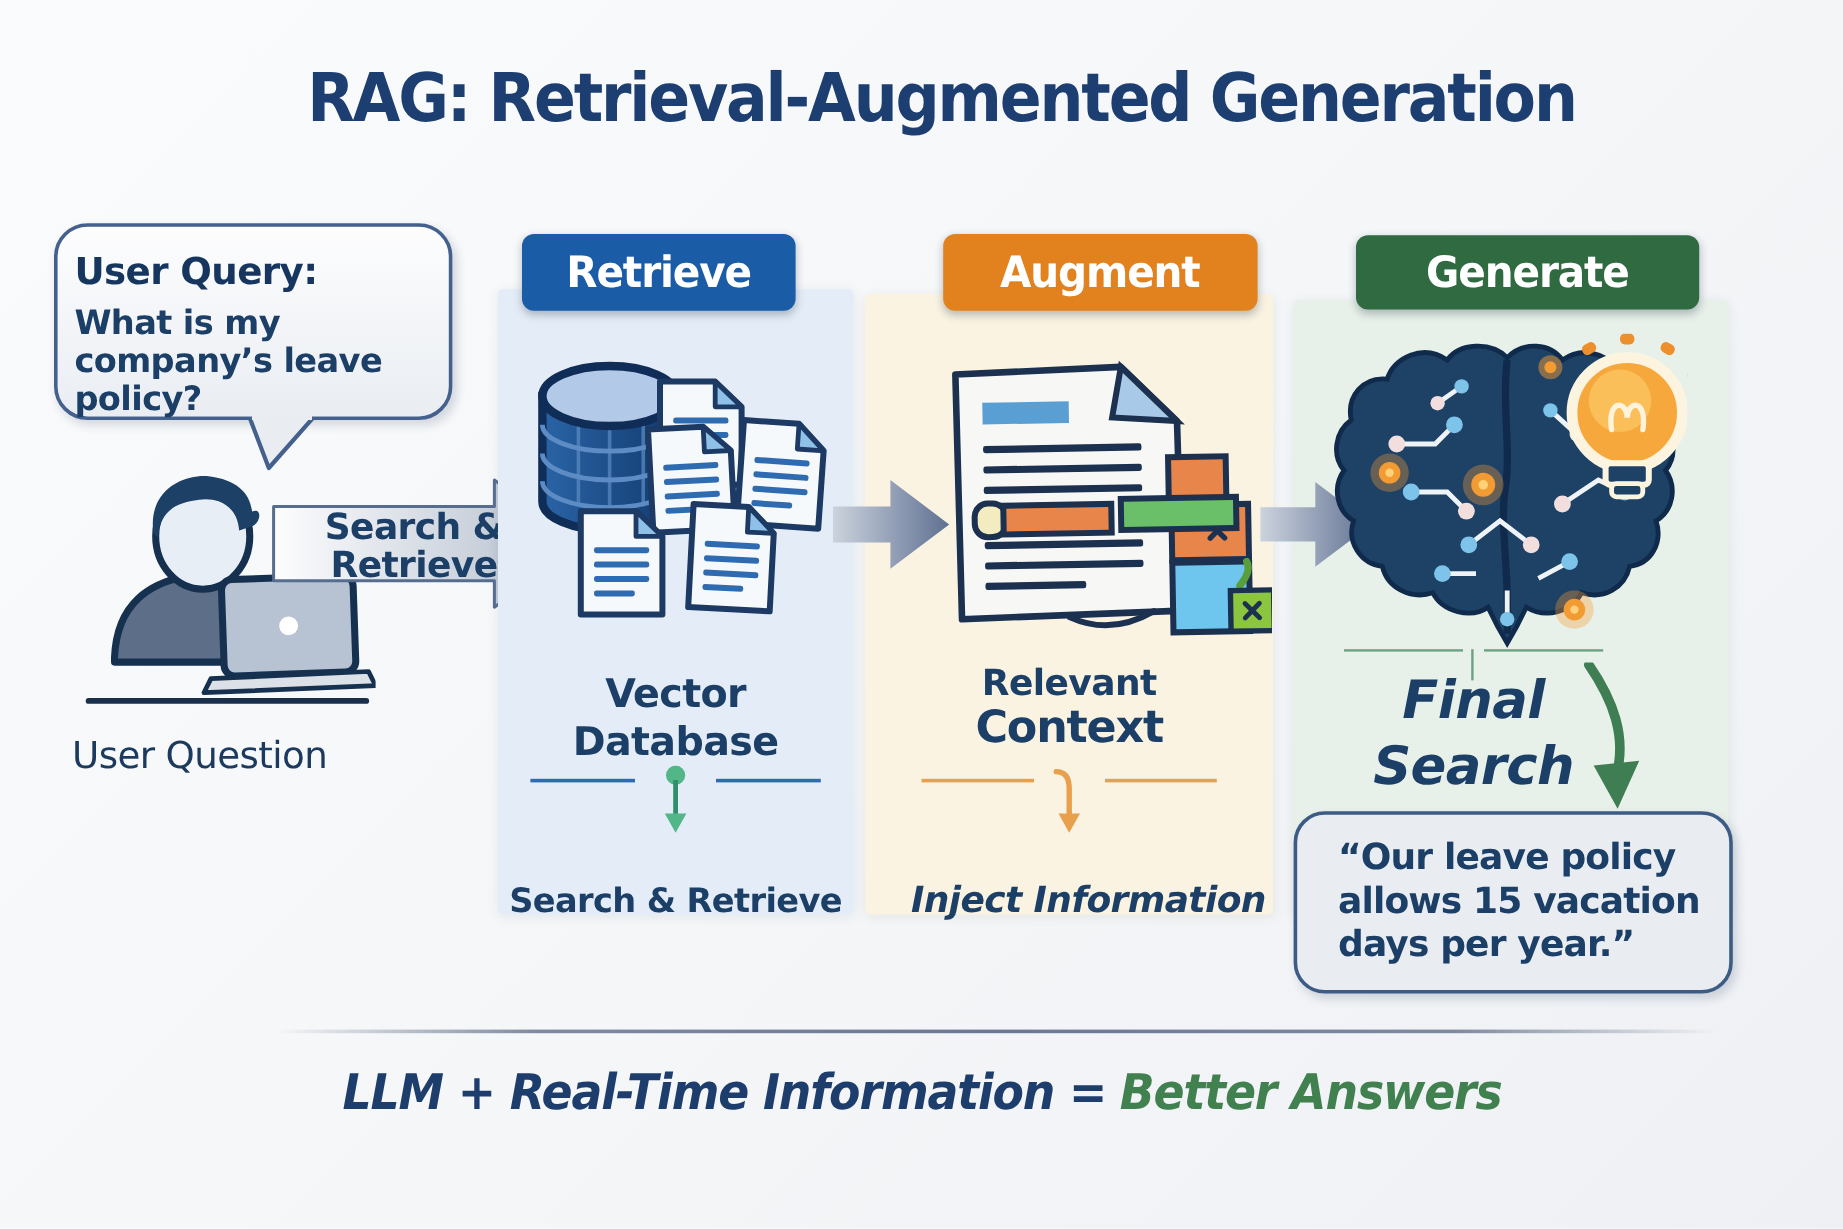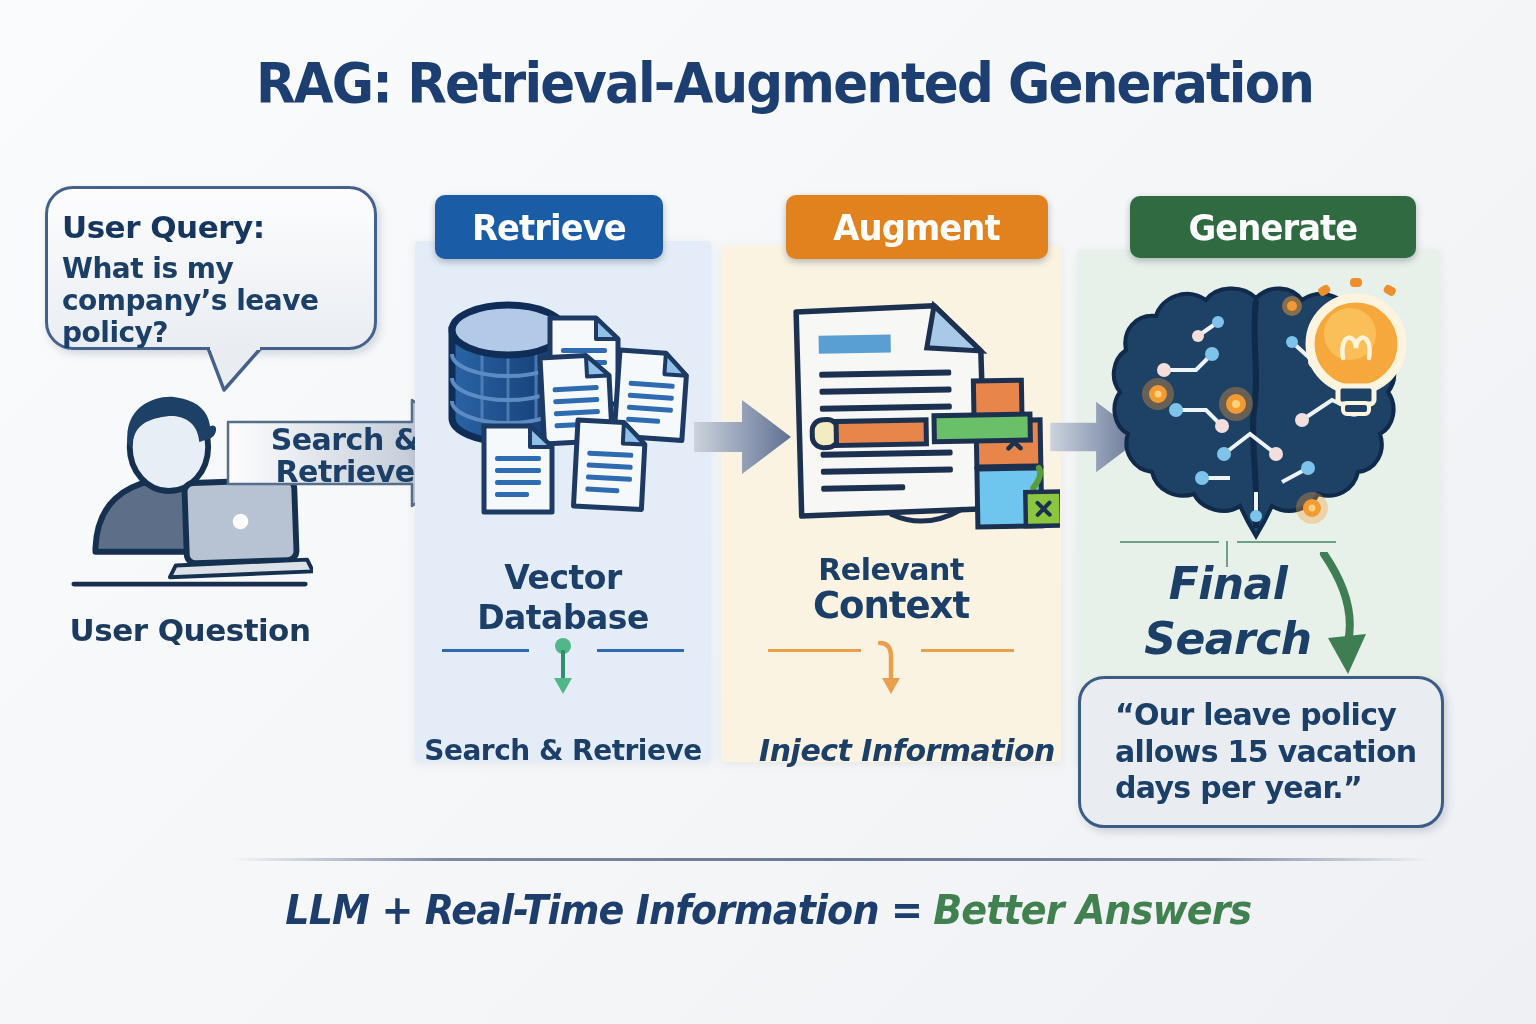--- a/index.html
+++ b/index.html
@@ -18,22 +18,22 @@
                   border:3.5px solid #44608c; border-radius:28px;
                   background:linear-gradient(180deg,#fdfdfe 0%,#e9edf2 100%);
                   box-shadow:3px 4px 8px rgba(40,60,90,.18); padding:20px 14px; }
   .query-heading { color:#16365f; font-size:31px; font-weight:bold; letter-spacing:-.5px; }
   .query-text { margin-top:8px; color:#1b3f66; font-size:28px; font-weight:600;
                 line-height:1.14; letter-spacing:-.5px; }
   .bubble-tail { position:absolute; left:205px; top:346px; }
 
   
   .person { position:absolute; left:68px; top:392px; }
-  .user-caption { position:absolute; left:60px; top:612px; width:260px; text-align:center;
-                  color:#1b3a5e; font-size:31px; font-weight:bold; letter-spacing:-.5px; }
+  .user-caption { position:absolute; left:60px; top:612px; width:260px; text-align:left;
+                  color:#1b3a5e; font-size:31px; font-weight:normal; letter-spacing:-.5px; }
 
   
   .search-arrow { position:absolute; left:226px; top:396px; }
   .search-arrow-label { position:absolute; left:250px; top:424px; width:190px; text-align:center;
                         color:#1b3f66; font-size:30px; font-weight:bold; line-height:1.08;
                         letter-spacing:-.5px; }
 
   
   .panel { position:absolute; border-radius:4px; }
   .panel-retrieve { left:415px; top:241px; width:296px; height:521px; background:#e4edf7;

